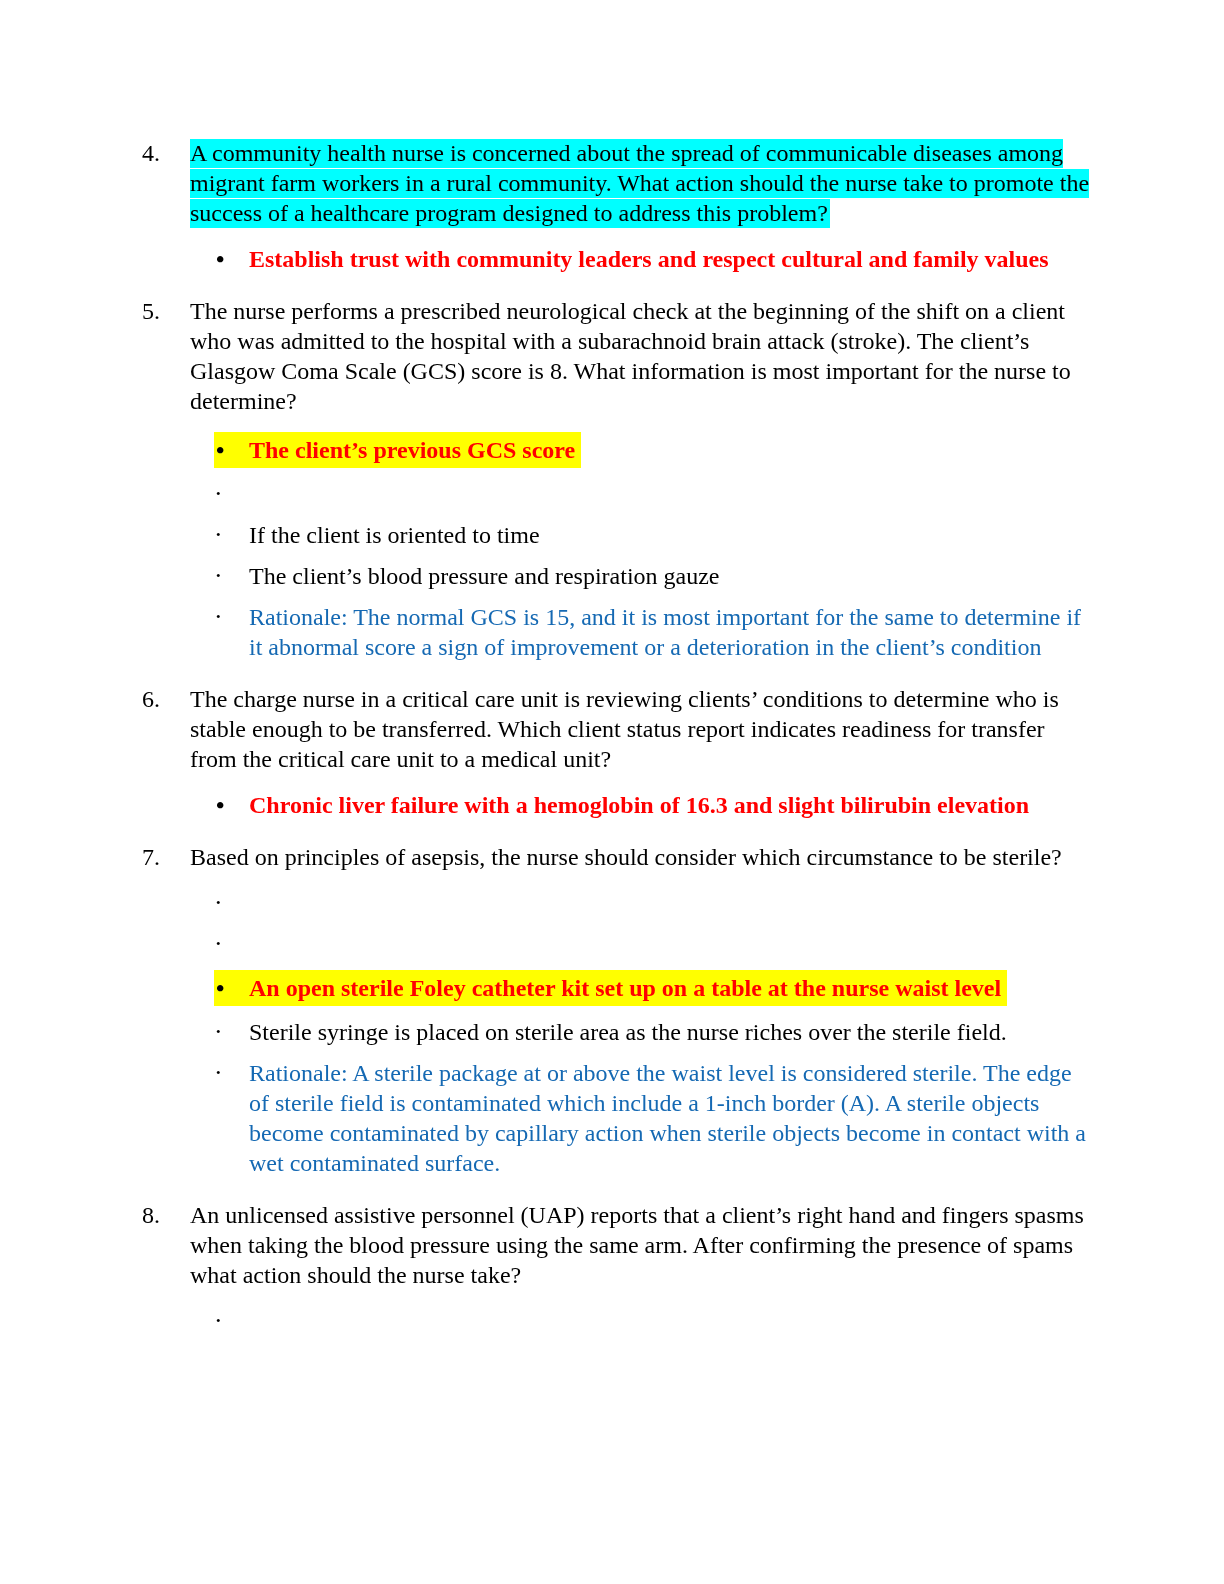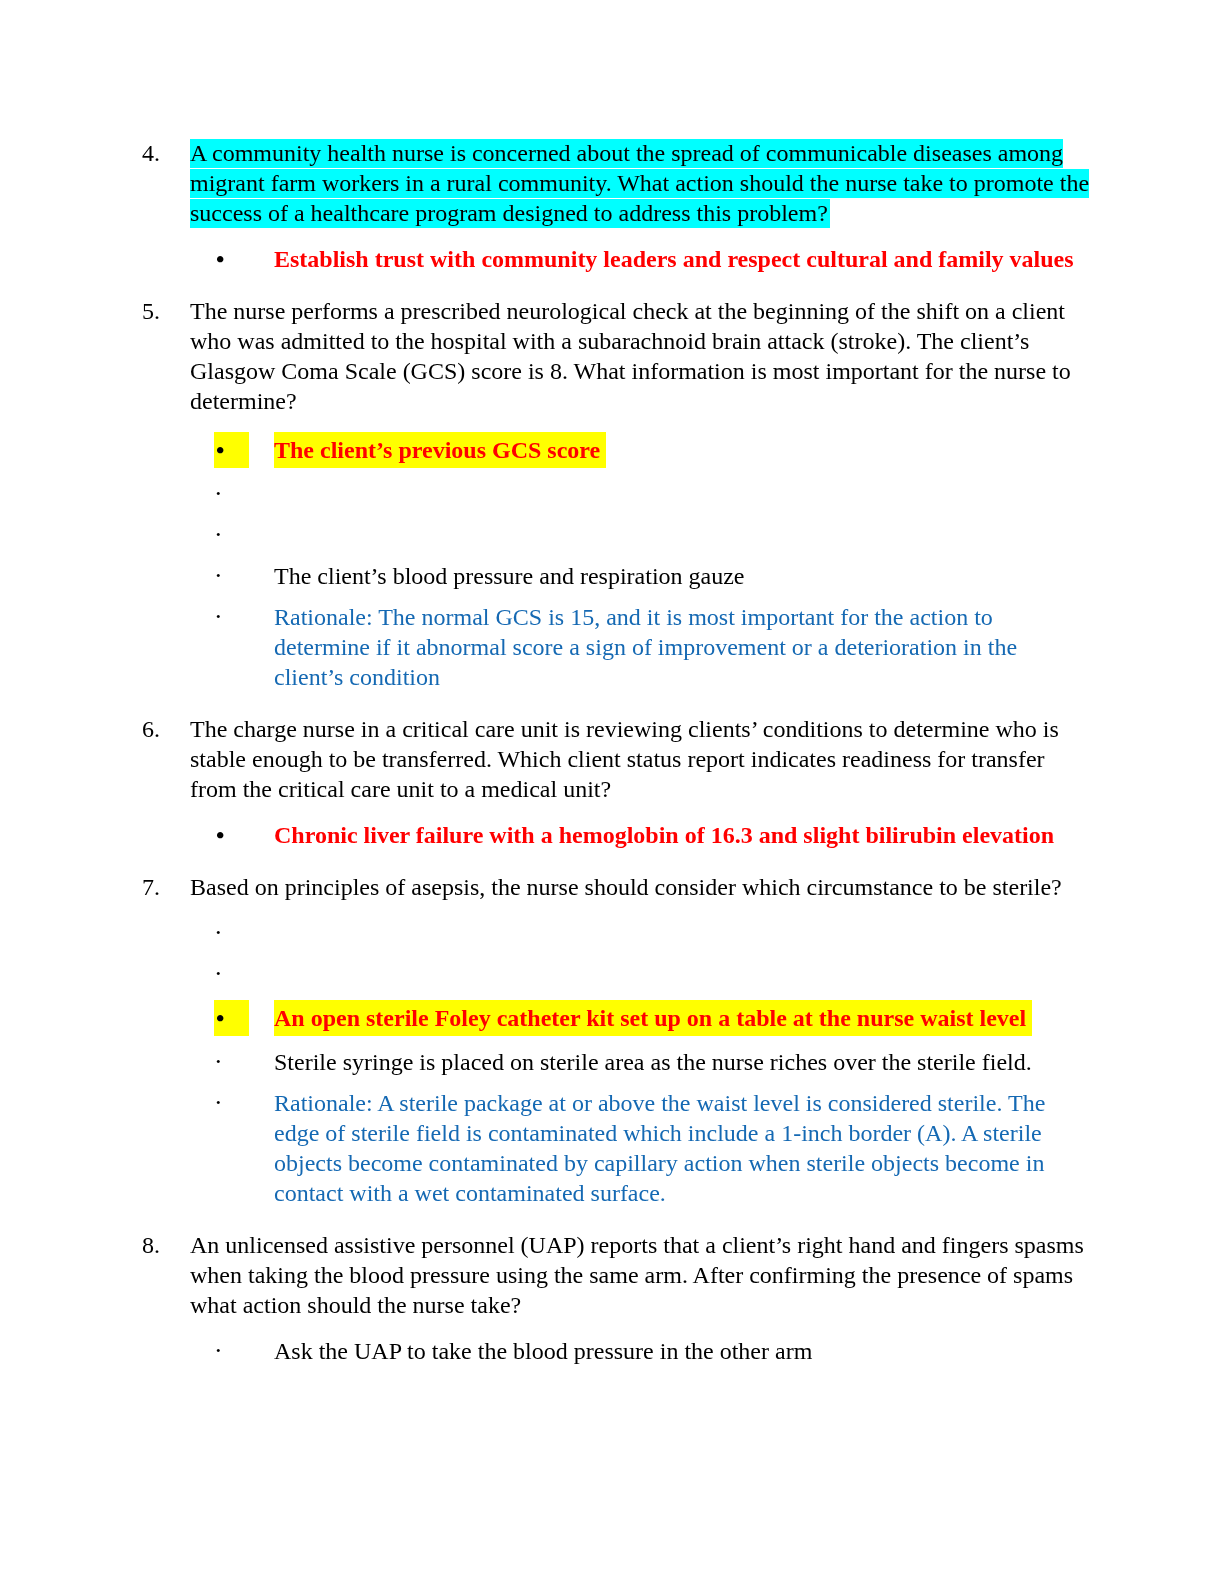--- a/index.html
+++ b/index.html
@@ -39,21 +39,21 @@
     line-height: 30px;
     margin-bottom: 11px;
   }
   .bullet {
     flex: 0 0 35px;
     box-sizing: border-box;
     padding-left: 2px;
   }
   .bullet.big { font-size: 24px; }
   .bullet.small { font-size: 13px; }
-  .itext { flex: 0 1 auto; margin-left: 25px; }
+  .itext { flex: 0 1 auto; }
   .item.answer .itext {
     color: #ff0000;
     font-weight: bold;
   }
   .item.answer .bullet { font-weight: bold; }
   .item.rationale .itext { color: #1569b3; }
   .item.hl-y .bullet, .item.hl-y .itext {
     background: #ffff00;
   }
   .item.hl-y .itext { padding: 3px 6px 3px 0; }
@@ -84,28 +84,29 @@
         <div class="items">
           <div class="item answer hl-y">
             <span class="bullet big">•</span>
             <span class="itext">The client’s previous GCS score</span>
           </div>
           <div class="item option">
             <span class="bullet small">•</span>
           </div>
           <div class="item option">
             <span class="bullet small">•</span>
+            <span class="itext">If the client is oriented to time</span>
           </div>
           <div class="item option">
             <span class="bullet small">•</span>
             <span class="itext">The client’s blood pressure and respiration gauze</span>
           </div>
           <div class="item rationale">
             <span class="bullet small">•</span>
-            <span class="itext">Rationale: The normal GCS is 15, and it is most important for the action to determine if it abnormal score a sign of improvement or a deterioration in the client’s condition</span>
+            <span class="itext">Rationale: The normal GCS is 15, and it is most important for the same to determine if it abnormal score a sign of improvement or a deterioration in the client’s condition</span>
           </div>
         </div>
       </div>
       <div class="qblock">
         <div class="qrow">
           <span class="qnum">6.</span>
           <div class="qtext"><span>The charge nurse in a critical care unit is reviewing clients’ conditions to determine who is stable enough to be transferred. Which client status report indicates readiness for transfer from the critical care unit to a medical unit?</span></div>
         </div>
         <div class="items">
           <div class="item answer">
@@ -141,18 +142,17 @@
         </div>
       </div>
       <div class="qblock">
         <div class="qrow">
           <span class="qnum">8.</span>
           <div class="qtext"><span>An unlicensed assistive personnel (UAP) reports that a client’s right hand and fingers spasms when taking the blood pressure using the same arm. After confirming the presence of spams what action should the nurse take?</span></div>
         </div>
         <div class="items">
           <div class="item option">
             <span class="bullet small">•</span>
-            <span class="itext">Ask the UAP to take the blood pressure in the other arm</span>
           </div>
         </div>
       </div>
     </div>
 </div>
 
 </body></html>

